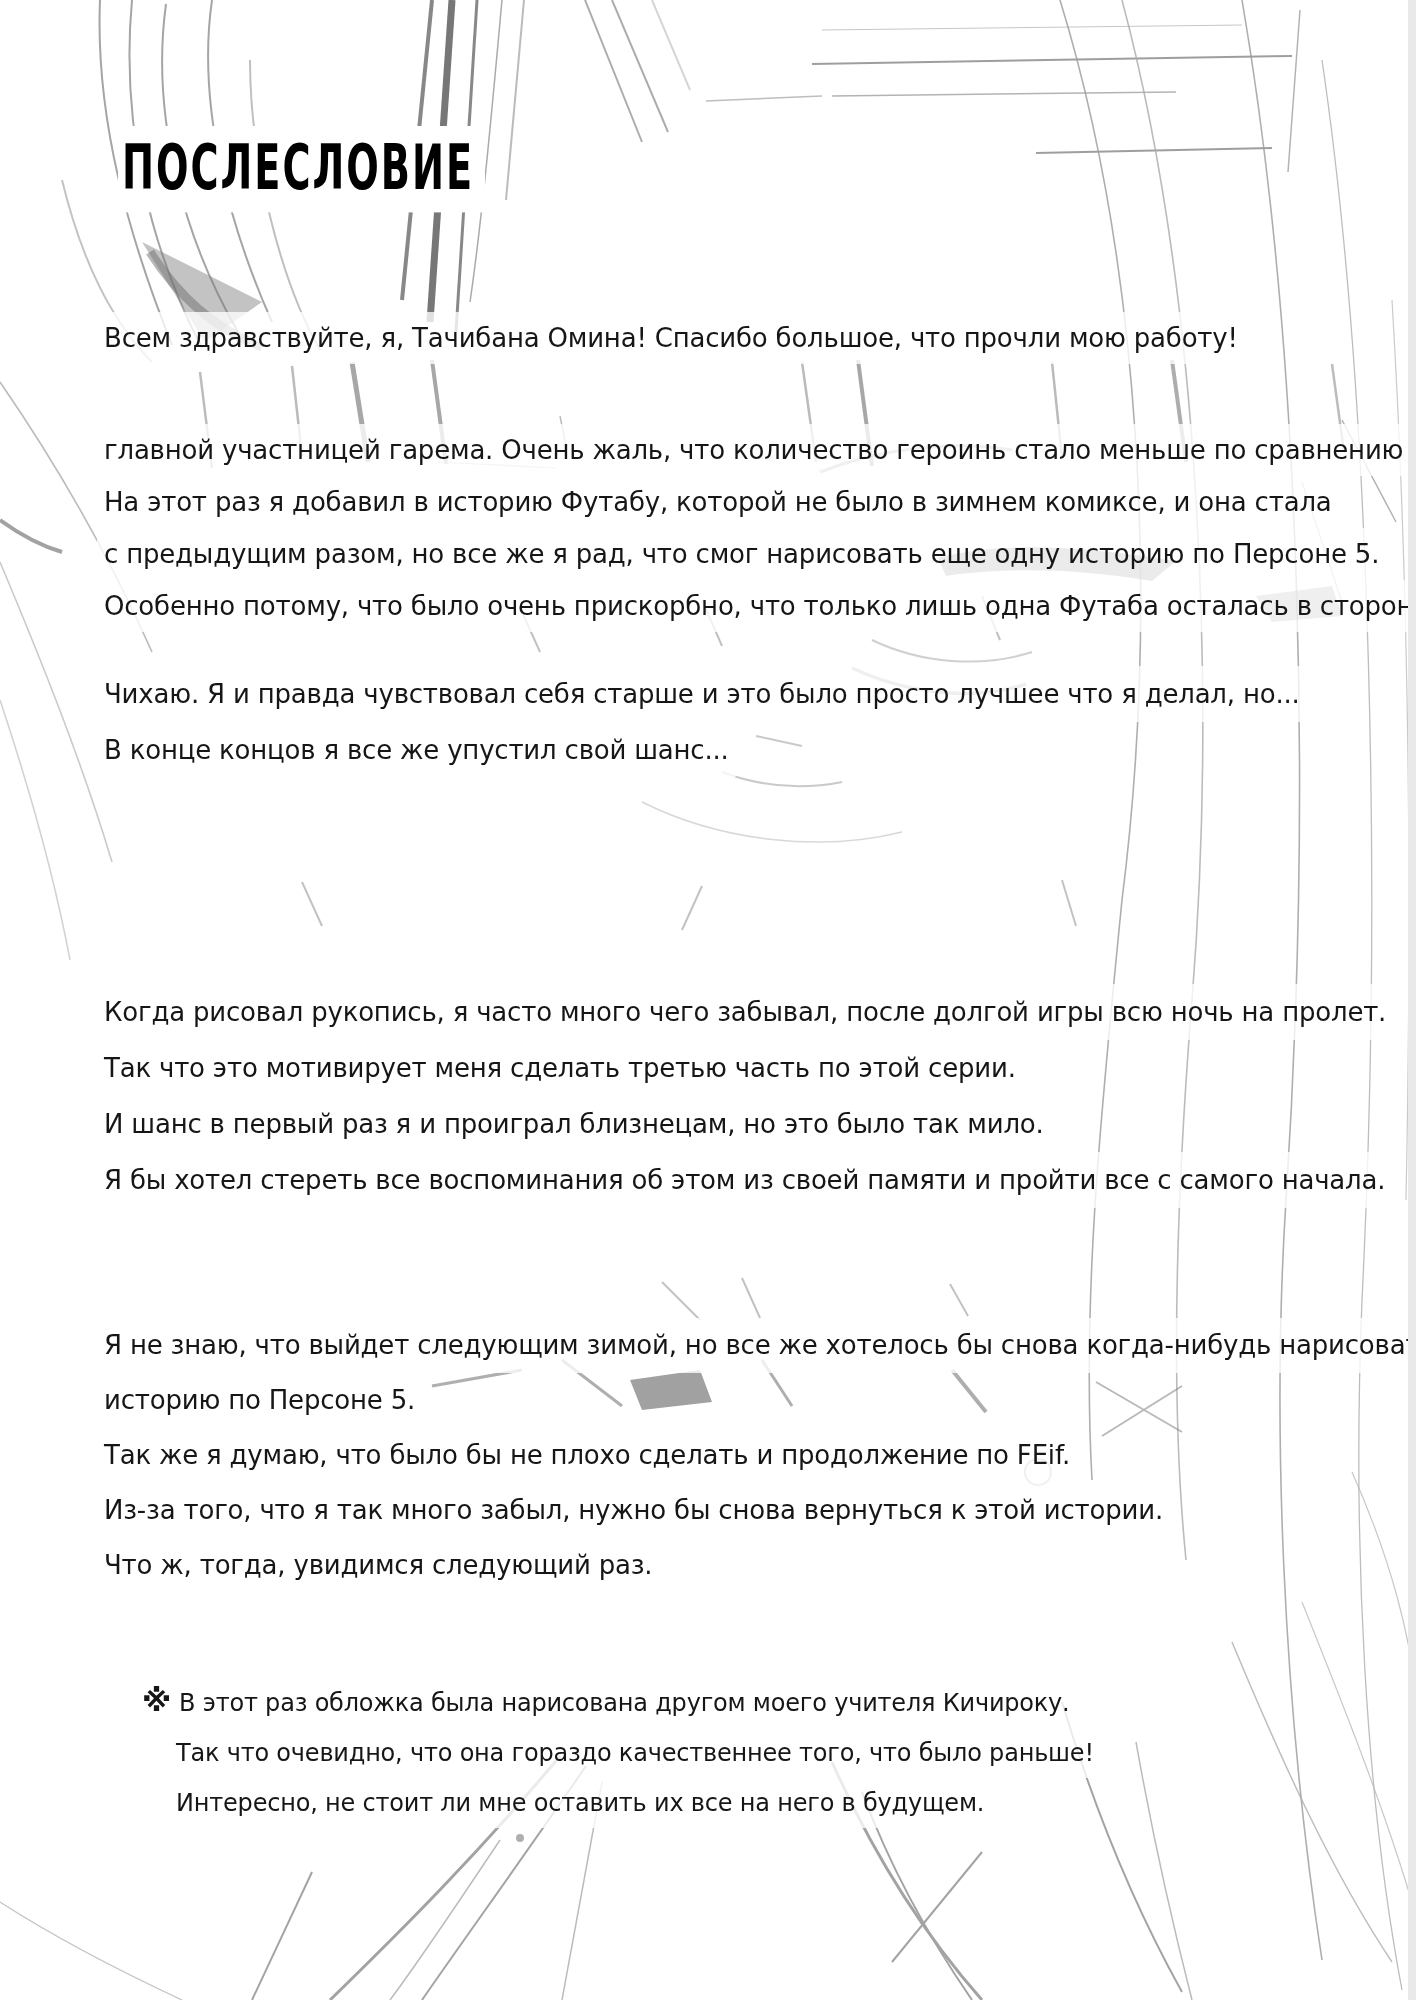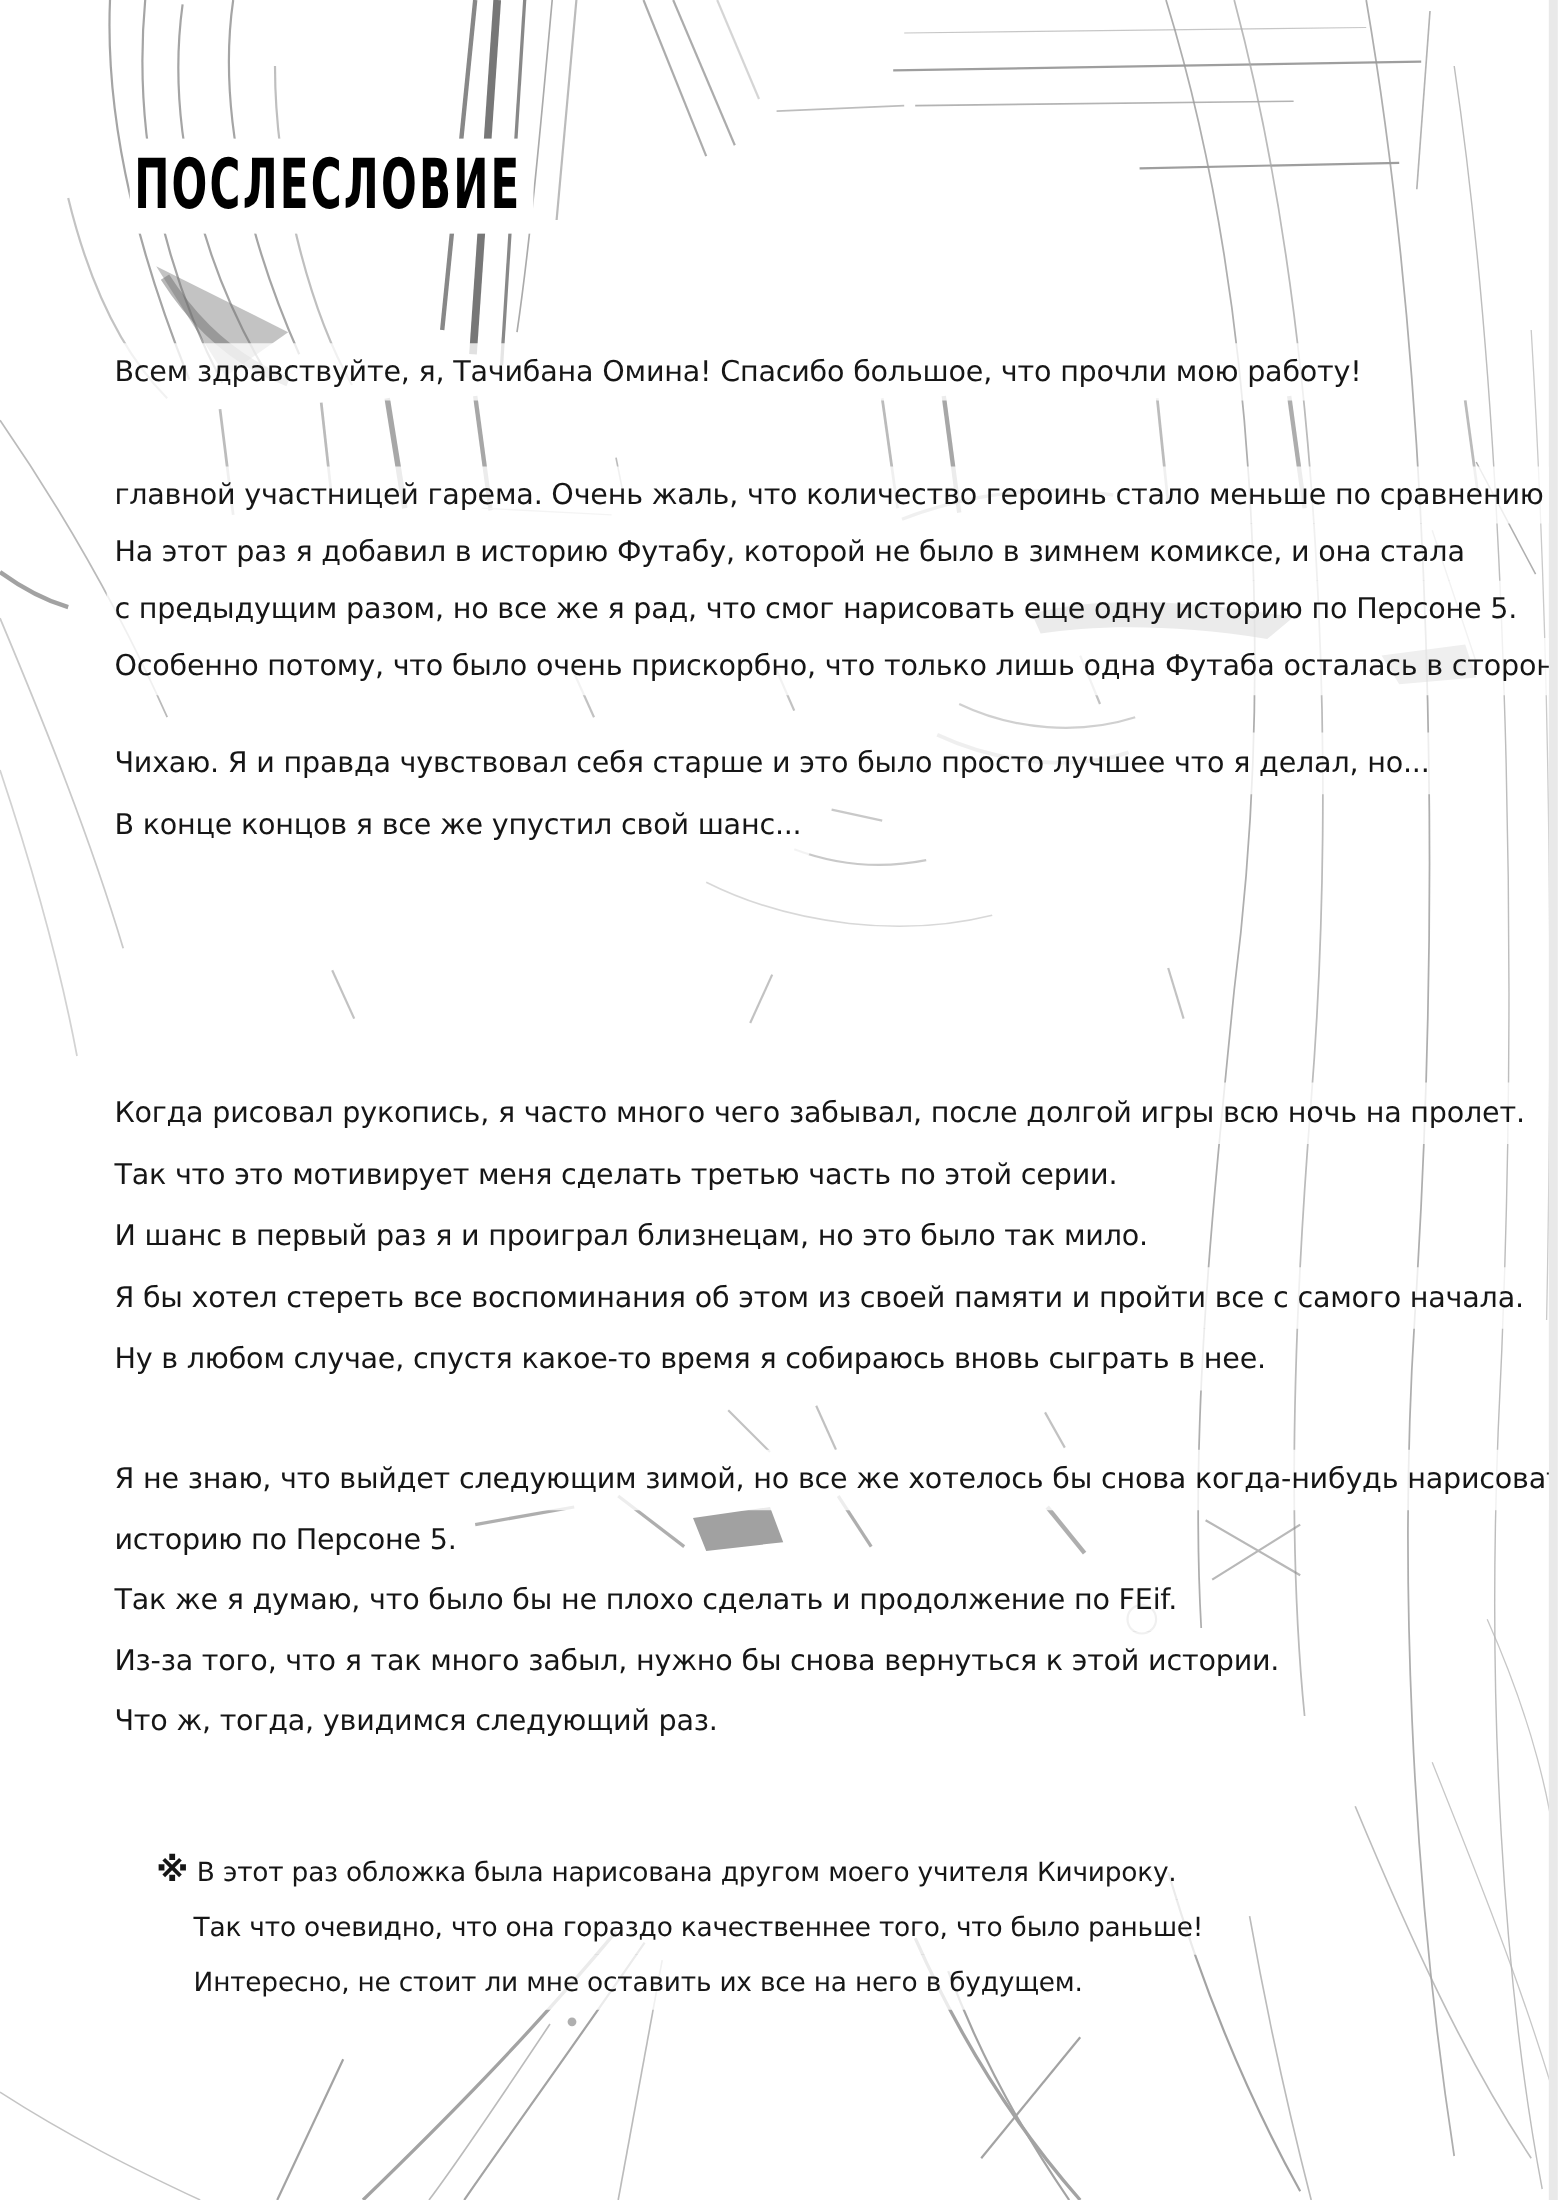--- a/index.html
+++ b/index.html
@@ -172,21 +172,20 @@
   <div class="tblock lh56" style="top:666px">
     <div class="line">Чихаю. Я и правда чувствовал себя старше и это было просто лучшее что я делал, но...</div>
     <div class="line">В конце концов я все же упустил свой шанс...</div>
   </div>
 
   <div class="tblock lh56" style="top:984px">
     <div class="line">Когда рисовал рукопись, я часто много чего забывал, после долгой игры всю ночь на пролет.</div>
     <div class="line">Так что это мотивирует меня сделать третью часть по этой серии.</div>
     <div class="line">И шанс в первый раз я и проиграл близнецам, но это было так мило.</div>
     <div class="line">Я бы хотел стереть все воспоминания об этом из своей памяти и пройти все с самого начала.</div>
-    <div class="line">Ну в любом случае, спустя какое-то время я собираюсь вновь сыграть в нее.</div>
   </div>
 
   <div class="tblock lh55" style="top:1318px">
     <div class="line">Я не знаю, что выйдет следующим зимой, но все же хотелось бы снова когда-нибудь нарисовать</div>
     <div class="line">историю по Персоне 5.</div>
     <div class="line">Так же я думаю, что было бы не плохо сделать и продолжение по FEif.</div>
     <div class="line">Из-за того, что я так много забыл, нужно бы снова вернуться к этой истории.</div>
     <div class="line">Что ж, тогда, увидимся следующий раз.</div>
   </div>
 

